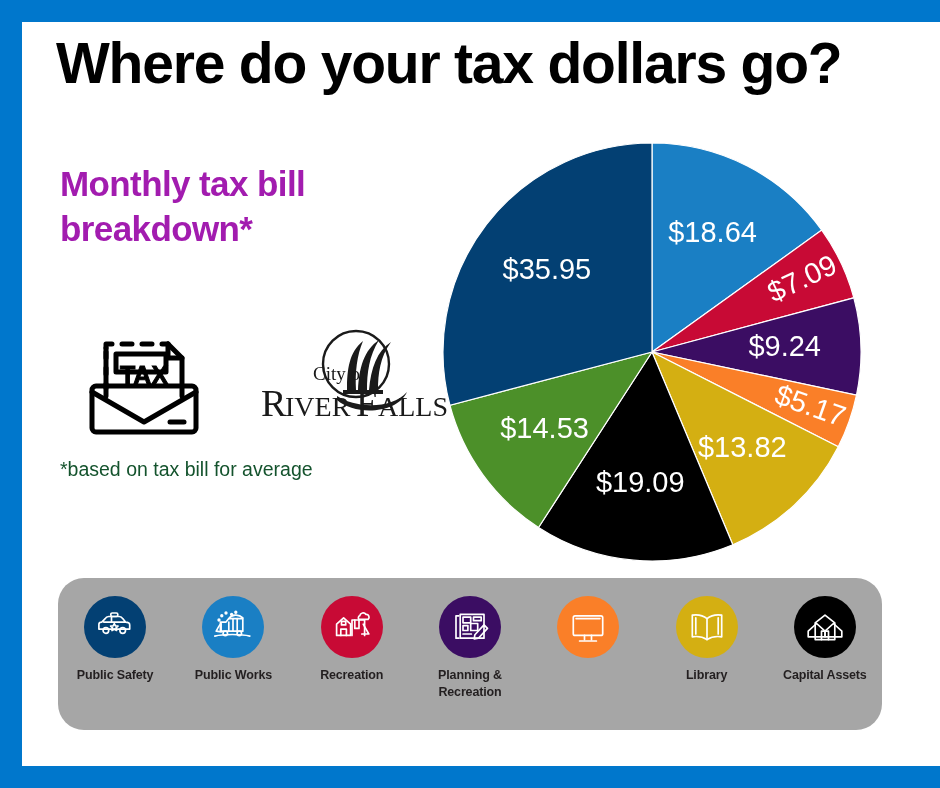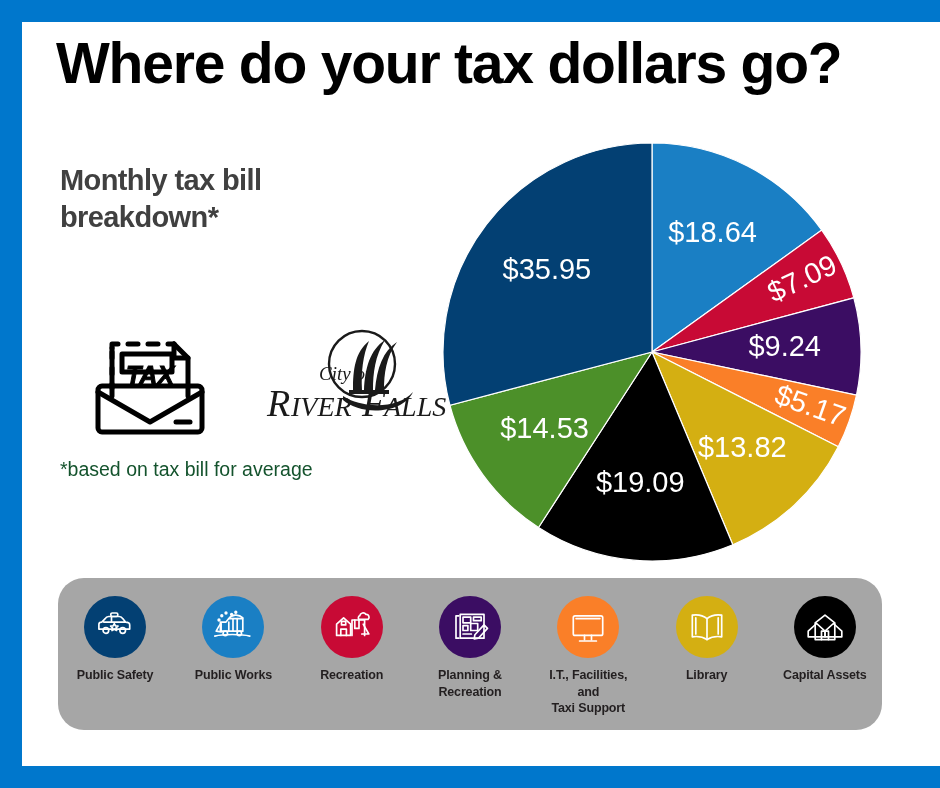--- a/index.html
+++ b/index.html
@@ -23,27 +23,27 @@
     font-weight:bold;
     letter-spacing:-1.2px;
     color:#000;
     line-height:1.05;
     white-space:nowrap;
   }
   
   #subhead{
     position:absolute;left:38px;top:140px;
     width:350px;
-    font-size:29px;font-weight:bold;
-    color:#404040;line-height:1.28;
+    font-size:35px;font-weight:bold;
+    color:#a21caf;line-height:1.28;
     letter-spacing:-0.6px;
   }
   #brandrow{
-    position:absolute;left:40px;top:300px;
-    width:360px;height:120px;font-style:italic;
+    position:absolute;left:34px;top:300px;
+    width:360px;height:120px;
   }
   #taxicon{position:absolute;left:28px;top:2px;}
   #rflogo{position:absolute;left:195px;top:6px;}
   #footnote{
     position:absolute;left:38px;top:432px;
     width:330px;
     font-size:19.5px;color:#14532d;
     line-height:1.55;
   }
   
@@ -248,24 +248,20 @@
         <div class="legend-circle" style="background: rgb(250, 127, 40);">
           <svg width="42" height="42" viewBox="0 0 60 48">
             <g fill="none" stroke="#ffffff" stroke-width="2.4" stroke-linejoin="round" stroke-linecap="round">
               <rect x="9" y="8" width="42" height="28" rx="2.5"></rect>
               <path d="M25 36 L25 42 M35 36 L35 42"></path>
               <path d="M18 44 L42 44"></path>
               <path d="M13 12 L47 12"></path>
             </g>
           </svg>
         </div>
-        <div class="legend-text">
-          <div>I.T., Facilities, and</div>
-          <div>Taxi Support</div>
-        </div>
       </div>
       <div class="legend-item">
         <div class="legend-circle" style="background: rgb(212, 175, 18);">
           <svg width="42" height="42" viewBox="0 0 60 48">
             <g fill="none" stroke="#ffffff" stroke-width="2.4" stroke-linejoin="round" stroke-linecap="round">
               <path d="M30 12 C24 7 16 6 9 7 L9 38 C16 37 24 38 30 42 C36 38 44 37 51 38 L51 7 C44 6 36 7 30 12 Z"></path>
               <path d="M30 12 L30 42"></path>
               <path d="M14 11 L14 34 M46 11 L46 34"></path>
             </g>
           </svg>

